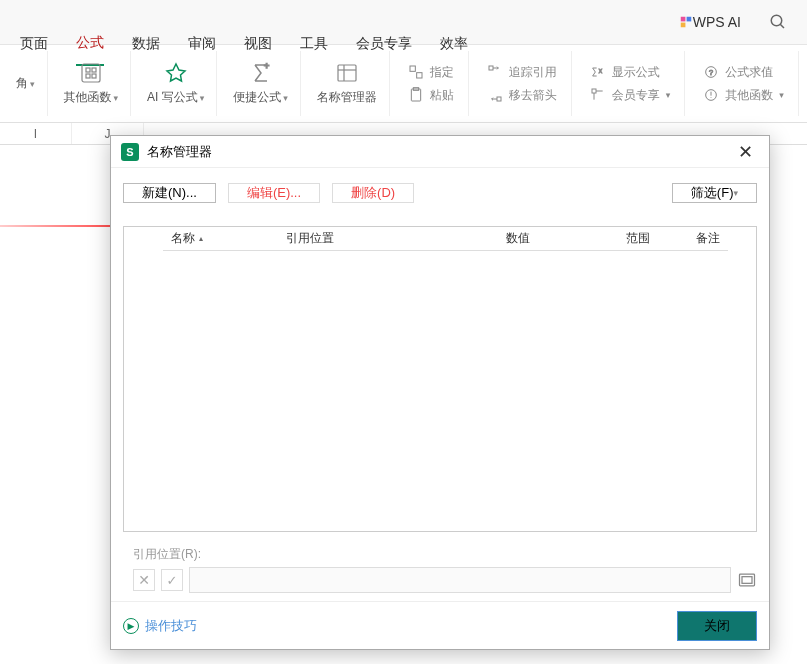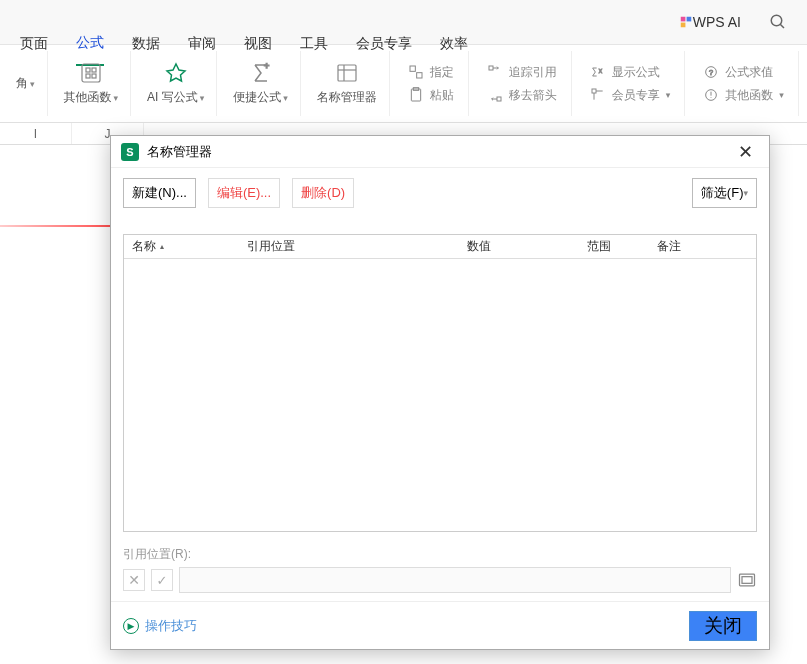--- a/index.html
+++ b/index.html
@@ -1,20 +1,20 @@
 <!DOCTYPE html>
 <html><head>
 <meta charset="utf-8">
 <style>
 * { margin: 0; padding: 0; box-sizing: border-box; font-family: "Microsoft YaHei", sans-serif; }
 body { background: #fff; width: 807px; height: 664px; overflow: hidden; position: relative; }
 
 .tabs { height: 45px; display: flex; align-items: center; padding: 0 20px; gap: 28px; background: #f8f8f8; border-bottom: 1px solid #e5e5e5; font-size: 14px; color: #333; }
 .tab { padding: 12px 0; cursor: pointer; margin-top: 43px; }
-.tab.active { color: #1d4ed8; border-bottom: 2px solid #0a8f5c; font-weight: 500; }
+.tab.active { color: #b91c1c; border-bottom: 2px solid #0a8f5c; font-weight: 500; }
 .wps-ai { margin-left: auto; display: flex; align-items: center; gap: 0; color: #333; font-weight: 500; }
 .wps-ai-logo { width: 14px; height: 14px; }
 .search-icon { width: 18px; height: 18px; color: #666; }
 
 .ribbon { height: 78px; background: #fff; border-bottom: 1px solid #e0e0e0; display: flex; padding: 6px 4px; gap: 4px; font-size: 12px; color: #555; }
 .ribbon-group { display: flex; flex-direction: column; align-items: center; justify-content: center; padding: 0 8px; border-right: 1px solid #eee; }
 .ribbon-group:last-child { border-right: none; }
 .ribbon-big { display: flex; flex-direction: column; align-items: center; gap: 4px; cursor: pointer; padding: 4px; }
 .ribbon-icon { width: 24px; height: 24px; color: #888; }
 .ribbon-icon.green { color: #0a8f5c; }
@@ -29,46 +29,46 @@
 
 .arrow { position: absolute; top: 225px; left: 0; width: 180px; height: 2px; background: linear-gradient(to right, rgba(255,0,0,0.2), red); z-index: 5; }
 .arrow::after { content: ""; position: absolute; right: -1px; top: -5px; border: 6px solid transparent; border-left: 14px solid red; }
 
 .dialog { position: absolute; top: 135px; left: 110px; width: 660px; height: 515px; background: #fff; border: 1px solid #aaa; box-shadow: 0 4px 20px rgba(0,0,0,0.25); display: flex; flex-direction: column; z-index: 10; }
 .dlg-title { height: 32px; display: flex; align-items: center; padding: 0 10px; font-size: 13px; border-bottom: 1px solid #eee; }
 .dlg-title-icon { width: 18px; height: 18px; background: #0a8f5c; color: #fff; font-size: 11px; font-weight: bold; display: flex; align-items: center; justify-content: center; border-radius: 3px; margin-right: 8px; }
 .dlg-close { margin-left: auto; cursor: pointer; font-size: 18px; color: #333; padding: 2px 6px; }
 
 .dlg-toolbar { height: 50px; display: flex; align-items: center; padding: 0 12px; gap: 12px; }
-.dlg-btn { height: 30px; padding: 0 8px; border: 1px solid #bbb; background: #fff; font-size: 13px; cursor: pointer; display: flex; align-items: center; }
+.dlg-btn { height: 20px; padding: 0 18px; border: 1px solid #bbb; background: #fff; font-size: 13px; cursor: pointer; display: flex; align-items: center; }
 .dlg-btn.disabled { color: #ef4444; border-color: #ddd; cursor: default; }
 .dlg-btn.filter { margin-left: auto; }
 
-.dlg-table { flex: 1; margin: 16px 12px 10px; border: 1px solid #ccc; display: flex; flex-direction: column; }
+.dlg-table { flex: 1; margin: 8px 12px 10px; border: 1px solid #ccc; display: flex; flex-direction: row; padding-left: 39px; }
 .dlg-thead { height: 24px; display: flex; background: #fff; border-bottom: 1px solid #ddd; font-size: 12px; color: #333; }
 .th { padding: 4px 8px; display: flex; align-items: center; gap: 4px; }
 .th-name { width: 115px; }
 .th-value { width: 120px; }
 .th-ref { width: 220px; }
 .th-scope { width: 70px; }
 .th-note { flex: 1; }
 .sort-arrow { font-size: 8px; color: #666; }
 .dlg-tbody { flex: 1; background: #fff; }
 
-.dlg-ref { padding: 4px 12px 8px; font-size: 12px; color: #999; }
+.dlg-ref { padding: 4px 12px 8px; font-size: 12px; color: #999; margin-left: 10px; }
 .ref-row { display: flex; align-items: center; gap: 6px; margin-top: 4px; }
 .ref-input-wrap { flex: 1; height: 26px; border: 1px solid #ddd; display: flex; align-items: center; padding: 0 6px; background: #fafafa; }
 .ref-x { width: 22px; height: 22px; border: 1px solid #ddd; display: flex; align-items: center; justify-content: center; color: #aaa; font-size: 14px; }
 .ref-check { width: 22px; height: 22px; border: 1px solid #ddd; display: flex; align-items: center; justify-content: center; color: #aaa; font-size: 13px; }
 .ref-icon-btn { margin-left: auto; width: 20px; height: 20px; color: #888; cursor: pointer; }
 
 .dlg-footer { height: 48px; border-top: 1px solid #eee; display: flex; align-items: center; padding: 0 12px; }
 .tips { display: flex; align-items: center; gap: 6px; color: #4a8fd8; font-size: 13px; cursor: pointer; }
 .tips-icon { width: 16px; height: 16px; border: 1.5px solid #0a8f5c; border-radius: 50%; display: flex; align-items: center; justify-content: center; color: #0a8f5c; font-size: 9px; }
-.close-btn { margin-left: auto; height: 30px; width: 68px; border: 1px solid #4a8fd8; background: #3b82f6; font-size: 19px; cursor: pointer; }
+.close-btn { margin-left: auto; height: 30px; width: 80px; border: 1px solid #4a8fd8; background: #0f766e; font-size: 13px; cursor: pointer; }
 </style>
 </head>
 <body>
 
 <div class="tabs">
   <span class="tab">页面</span>
   <span class="tab active">公式</span>
   <span class="tab">数据</span>
   <span class="tab">审阅</span>
   <span class="tab">视图</span>

